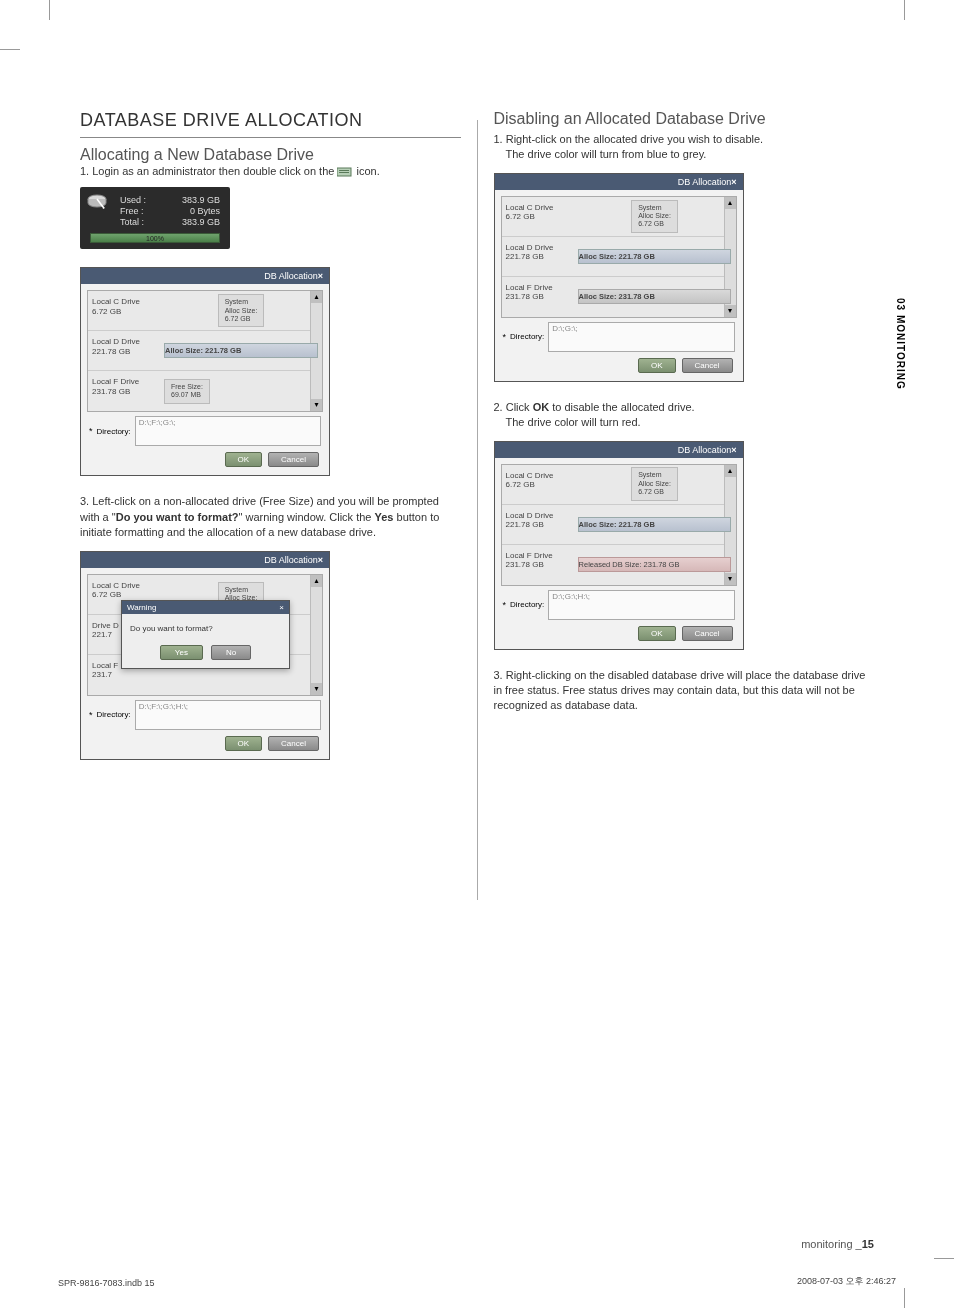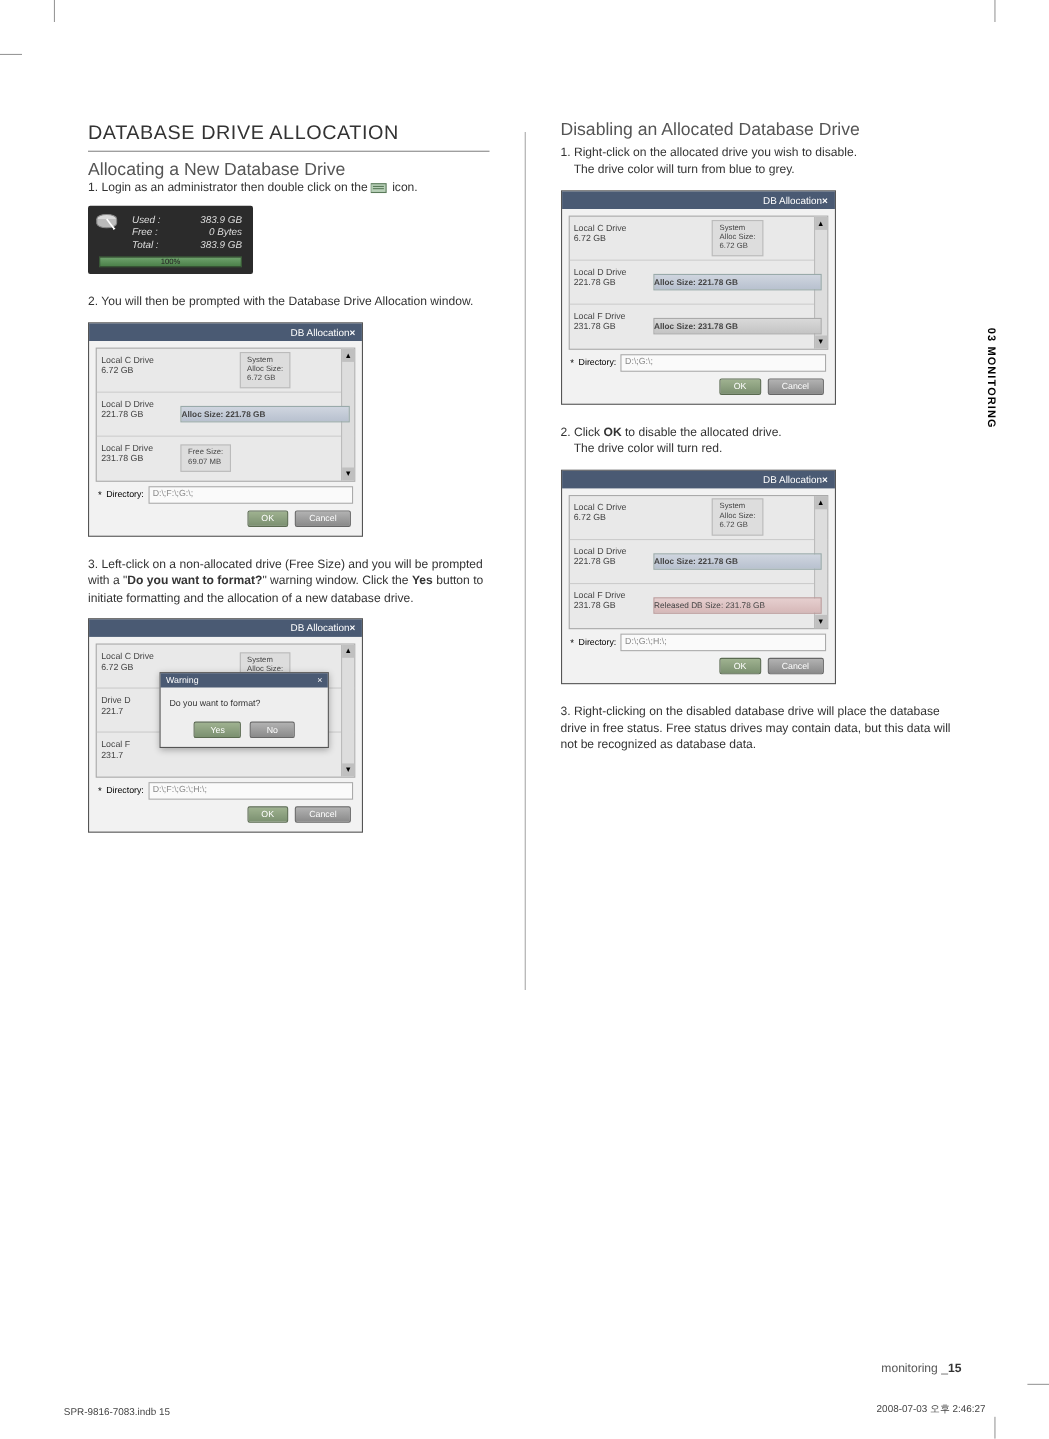--- a/index.html
+++ b/index.html
@@ -4,37 +4,37 @@
 <style>
   * { box-sizing: border-box; margin: 0; padding: 0; }
   body { font-family: Arial, Helvetica, sans-serif; background: #fff; width: 954px; height: 1308px; position: relative; }
   .crop-tl-v { position:absolute; left:49px; top:0; width:1px; height:20px; background:#999; }
   .crop-tl-h { position:absolute; left:0; top:49px; width:20px; height:1px; background:#999; }
   .crop-tr-v { position:absolute; right:49px; top:0; width:1px; height:20px; background:#999; }
   .crop-br-v { position:absolute; right:49px; bottom:0; width:1px; height:20px; background:#999; }
   .crop-br-h { position:absolute; right:0; bottom:49px; width:20px; height:1px; background:#999; }
 
   .page { position:absolute; left:50px; top:50px; right:50px; bottom:50px; }
-  .content { display:flex; gap:32px; padding:60px 30px 0 30px; }
+  .content { display:flex; gap:16px; padding:60px 30px 0 30px; }
   .col { flex:1; }
   .divider { width:1px; background:#aaa; margin-top:10px; height:780px; }
 
   h1.section { font-size:18px; letter-spacing:.5px; font-weight:400; color:#333; border-bottom:1px solid #888; padding-bottom:6px; margin-bottom:8px; }
   h2.sub { font-size:16px; font-weight:400; color:#555; margin-bottom:0; }
   h2.sub2 { font-size:16px; font-weight:400; color:#555; margin-bottom:4px; }
   p.step { font-size:11px; color:#333; margin-bottom:6px; line-height:1.4; }
   p.step .indent { display:block; margin-left:12px; }
   .bold { font-weight:bold; }
 
   .icon-db { display:inline-block; width:16px; height:12px; vertical-align:middle; }
   .icon-db svg { width:16px; height:12px; }
 
   
   .disk-widget { width:150px; background:#2b2b2b; color:#ddd; font-size:9px; padding:8px 10px 6px; margin:8px 0 18px; border-radius:2px; position:relative; }
-  .disk-widget .rows { margin-left:30px;font-style:italic; }
+  .disk-widget .rows { margin-left:30px; }
   .disk-widget .row { display:flex; justify-content:space-between; margin-bottom:1px;}
   .disk-widget .hdd-icon { position:absolute; left:6px; top:6px; }
   .disk-widget .bar { margin-top:6px; height:10px; background:linear-gradient(#6fa36d,#4b8049); border:1px solid #3a5a38; position:relative; font-size:7px; text-align:center; color:#222; line-height:9px;}
   
   
   .dbwin { width:250px; border:1px solid #555; font-size:9px; margin:10px 0 18px; background:#f2f2f2; }
   .dbwin .titlebar { background:#4a5a73; color:#fff; padding:3px 6px; display:flex; justify-content:flex-end; align-items:center; }
   .dbwin .titlebar .x { font-weight:bold; cursor:default; }
   .dbwin .body { padding:6px 6px 4px; position:relative; }
   .dbwin .drives { border:1px solid #aaa; background:#e9e9e9; padding:0; position:relative; }
@@ -45,26 +45,26 @@
   .dbwin .sysbox { background:#ddd; border:1px solid #bbb; padding:3px 6px; font-size:7px; line-height:1.2; text-align:left; }
   .dbwin .allocbar { background:linear-gradient(#cfd5df,#b8c1cf); width:95%; text-align:left; font-size:7.5px; padding:2px 0; border:1px solid #9aa;font-weight:bold; }
   .dbwin .freebox { background:#ddd; border:1px solid #bbb; padding:3px 6px; font-size:7px; line-height:1.2; }
   .dbwin .releasedbar { background:linear-gradient(#e6cfcf,#d6b8b8); width:95%; font-size:7.5px; padding:2px 0; border:1px solid #b99; }
   .dbwin .scroll { position:absolute; right:0; top:0; bottom:0; width:12px; background:#ddd; border-left:1px solid #bbb; }
   .dbwin .scroll .up, .dbwin .scroll .dn { height:12px; background:#c0c0c0; font-size:8px; text-align:center; line-height:12px; }
   .dbwin .scroll .dn { position:absolute; bottom:0; left:0; right:0; }
   .dbwin .dirrow { display:flex; align-items:center; padding:4px 2px; gap:4px; }
   .dbwin .dirrow .ast { font-size:9px; }
   .dbwin .dirrow .lbl { font-size:8px; }
-  .dbwin .dirrow .path { flex:1; border:1px solid #aaa; background:#fafafa; height:16px; font-size:8px; padding:1px 3px; color:#888; }
+  .dbwin .dirrow .path { flex:1; border:1px solid #aaa; background:#fafafa; height:30px; font-size:8px; padding:1px 3px; color:#888; }
   .dbwin .btnrow { display:flex; justify-content:flex-end; gap:6px; padding:2px 4px 4px; }
   .dbwin .btn { background:linear-gradient(#9fb290,#7b9070); border:1px solid #5a6a50; color:#fff; font-size:8px; padding:2px 12px; border-radius:2px; }
   .dbwin .btn.cancel { background:linear-gradient(#b2b2b2,#8a8a8a); border-color:#666; }
 
-  .overlay-warning { position:absolute; left:40px; top:32px; width:154px; background:#eee; border:1px solid #555; box-shadow:0 2px 6px rgba(0,0,0,.3); z-index:5;margin-left:24px; }
+  .overlay-warning { position:absolute; left:40px; top:32px; width:169px; background:#eee; border:1px solid #555; box-shadow:0 2px 6px rgba(0,0,0,.3); z-index:5; }
   .overlay-warning .wtitle { background:#4a5a73; color:#fff; font-size:8px; padding:2px 5px; display:flex; justify-content:space-between; }
   .overlay-warning .wbody { padding:10px 8px 8px; font-size:8px; color:#333; }
   .overlay-warning .wbtns { display:flex; justify-content:center; gap:8px; padding:4px 0 8px;}
   .overlay-warning .wbtn { background:linear-gradient(#9fb290,#7b9070); border:1px solid #5a6a50; color:#fff; font-size:8px; padding:2px 14px; border-radius:2px; }
   .overlay-warning .wbtn.no { background:linear-gradient(#b2b2b2,#8a8a8a); border-color:#666; }
 
   .side-tab { position:absolute; right:-4px; top:240px; writing-mode:vertical-rl; font-size:10px; font-weight:bold; letter-spacing:1px; background:#fff; padding:8px 2px; }
 
   .footer-right { position:absolute; right:30px; bottom:8px; font-size:11px; color:#555; }
   .footer-right .pg { font-weight:bold; color:#333; }
@@ -117,21 +117,20 @@
               <span>0 Bytes</span>
             </div>
           <div class="row">
               <span>Total :</span>
               <span>383.9 GB</span>
             </div>
         </div>
         <div class="bar"><span>100%</span></div>
       </div>
 
-      <p class="step">2. You will then be prompted with the Database Drive Allocation window.</p>
 
       <div class="dbwin">
         <div class="titlebar">
           <span>DB Allocation</span>
           <span class="x">×</span>
         </div>
         <div class="body">
           <div class="drives">
             <div class="scroll">
                 <div class="up">▴</div>

